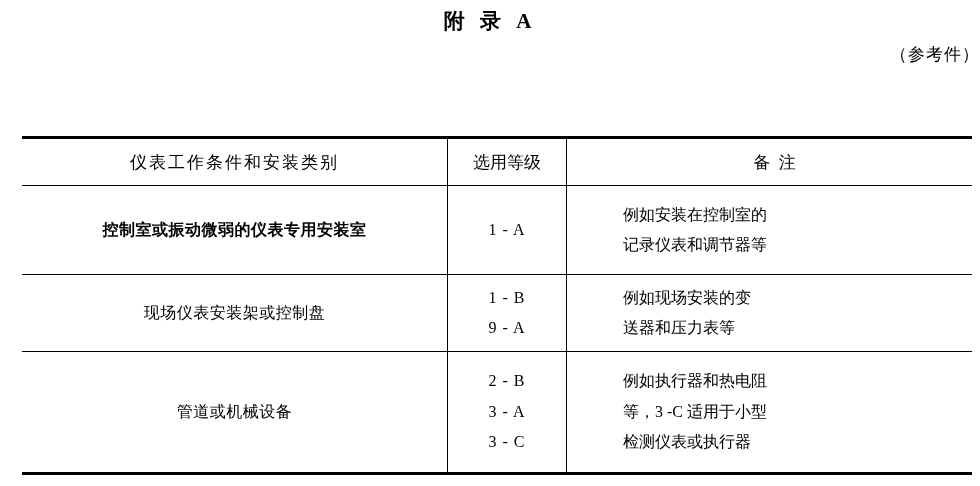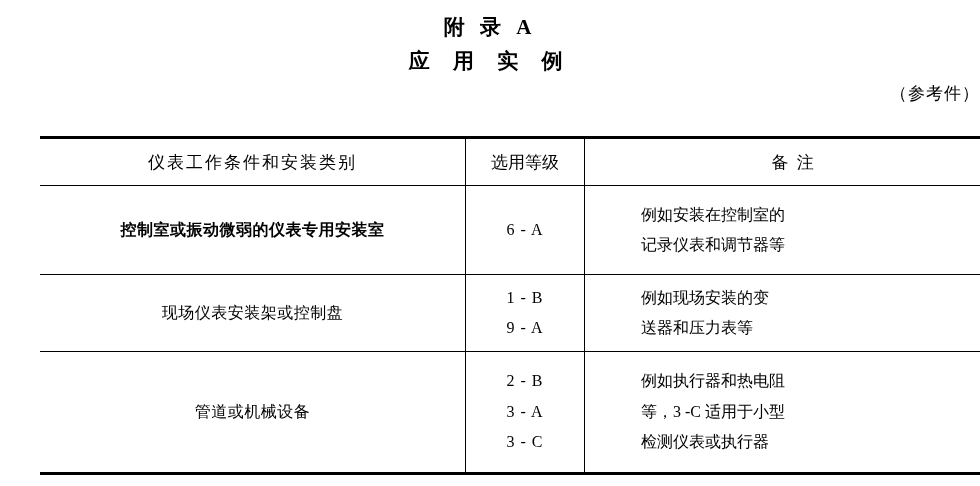--- a/index.html
+++ b/index.html
@@ -15,21 +15,21 @@
     position: relative;
     overflow: hidden;
   }
   .page {
     width: 980px;
     height: 486px;
     position: relative;
   }
   .title-block {
     text-align: center;
-    padding-top: 12px;
+    padding-top: 6px;
   }
   .title-line1 {
     font-size: 21px;
     font-weight: bold;
     letter-spacing: 5px;
     line-height: 1.5;
   }
   .title-line2 {
     font-size: 21px;
     font-weight: bold;
@@ -41,21 +41,21 @@
     font-size: 17px;
     font-weight: normal;
     letter-spacing: 1px;
     line-height: 1.5;
     margin-top: 4px;
     text-align: right;
   }
 
   .table-wrap {
     position: absolute;
-    left: 40px;
+    left: 22px;
     top: 136px;
     width: 936px;
   }
   table.appendix {
     border-collapse: collapse;
     width: 936px;
     table-layout: fixed;
   }
   table.appendix td, table.appendix th {
     border-left: none;
@@ -122,42 +122,41 @@
     font-weight: bold;
   }
 </style>
 </head>
 <body>
 
 <div class="page">
 
   <div class="title-block">
     <div class="title-line1">附 录 A</div>
-    <div class="title-line2">应 用 实 例</div>
     <div class="title-line3">（参考件）</div>
   </div>
 
   <div class="table-wrap">
     <table class="appendix">
       <thead>
         <tr class="header-row rule-top thin-bottom">
           <th class="col-a hdr-cell hdr-spaced-2 rule-top thin-bottom">仪表工作条件和安装类别</th>
           <th class="col-b hdr-cell rule-top thin-bottom">选用等级</th>
           <th class="col-c hdr-cell hdr-spaced-2 rule-top thin-bottom" style="text-align:center;padding-left:12px;">备    注</th>
         </tr>
       </thead>
       <tbody>
 
         <tr class="row1 thin-bottom">
           <td class="col-a body-cell thin-bottom">
             <div class="cond-text bold-ish">控制室或振动微弱的仪表专用安装室</div>
           </td>
           <td class="col-b body-cell thin-bottom">
             <div class="grade-list">
-              <div>6 - A</div>
+              <div>1 - A</div>
             </div>
           </td>
           <td class="col-c body-cell thin-bottom">
             <div class="note-list">
               <div>例如安装在控制室的</div>
               <div>记录仪表和调节器等</div>
             </div>
           </td>
         </tr>
 

